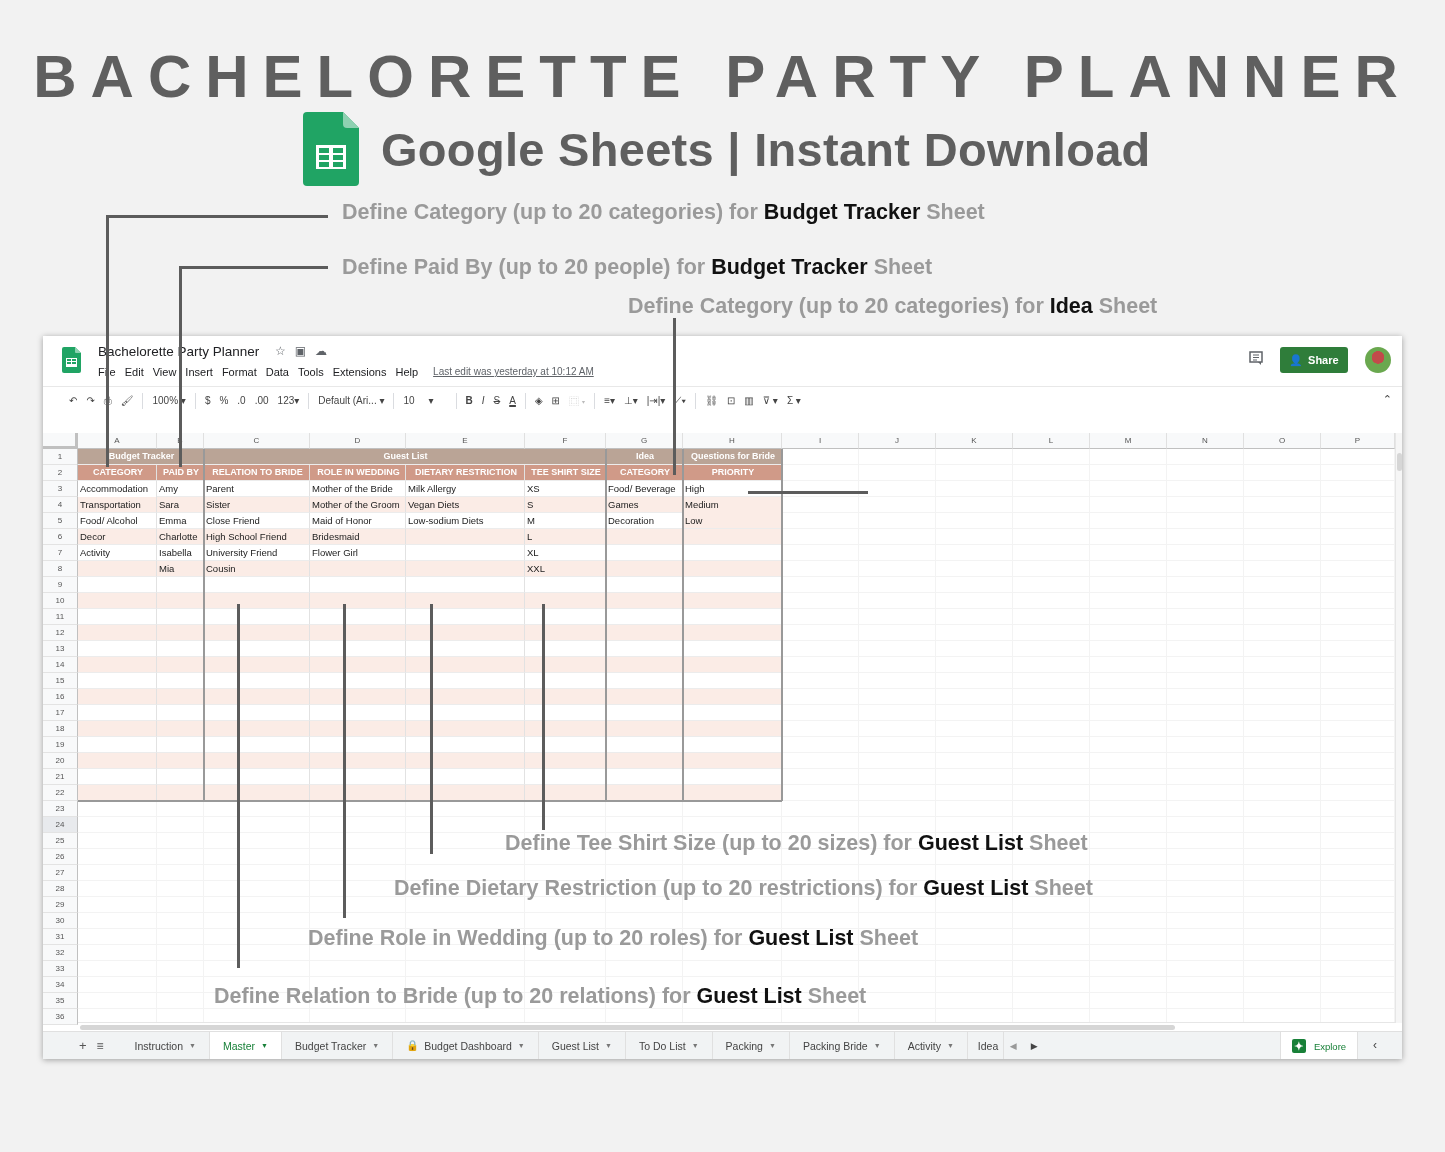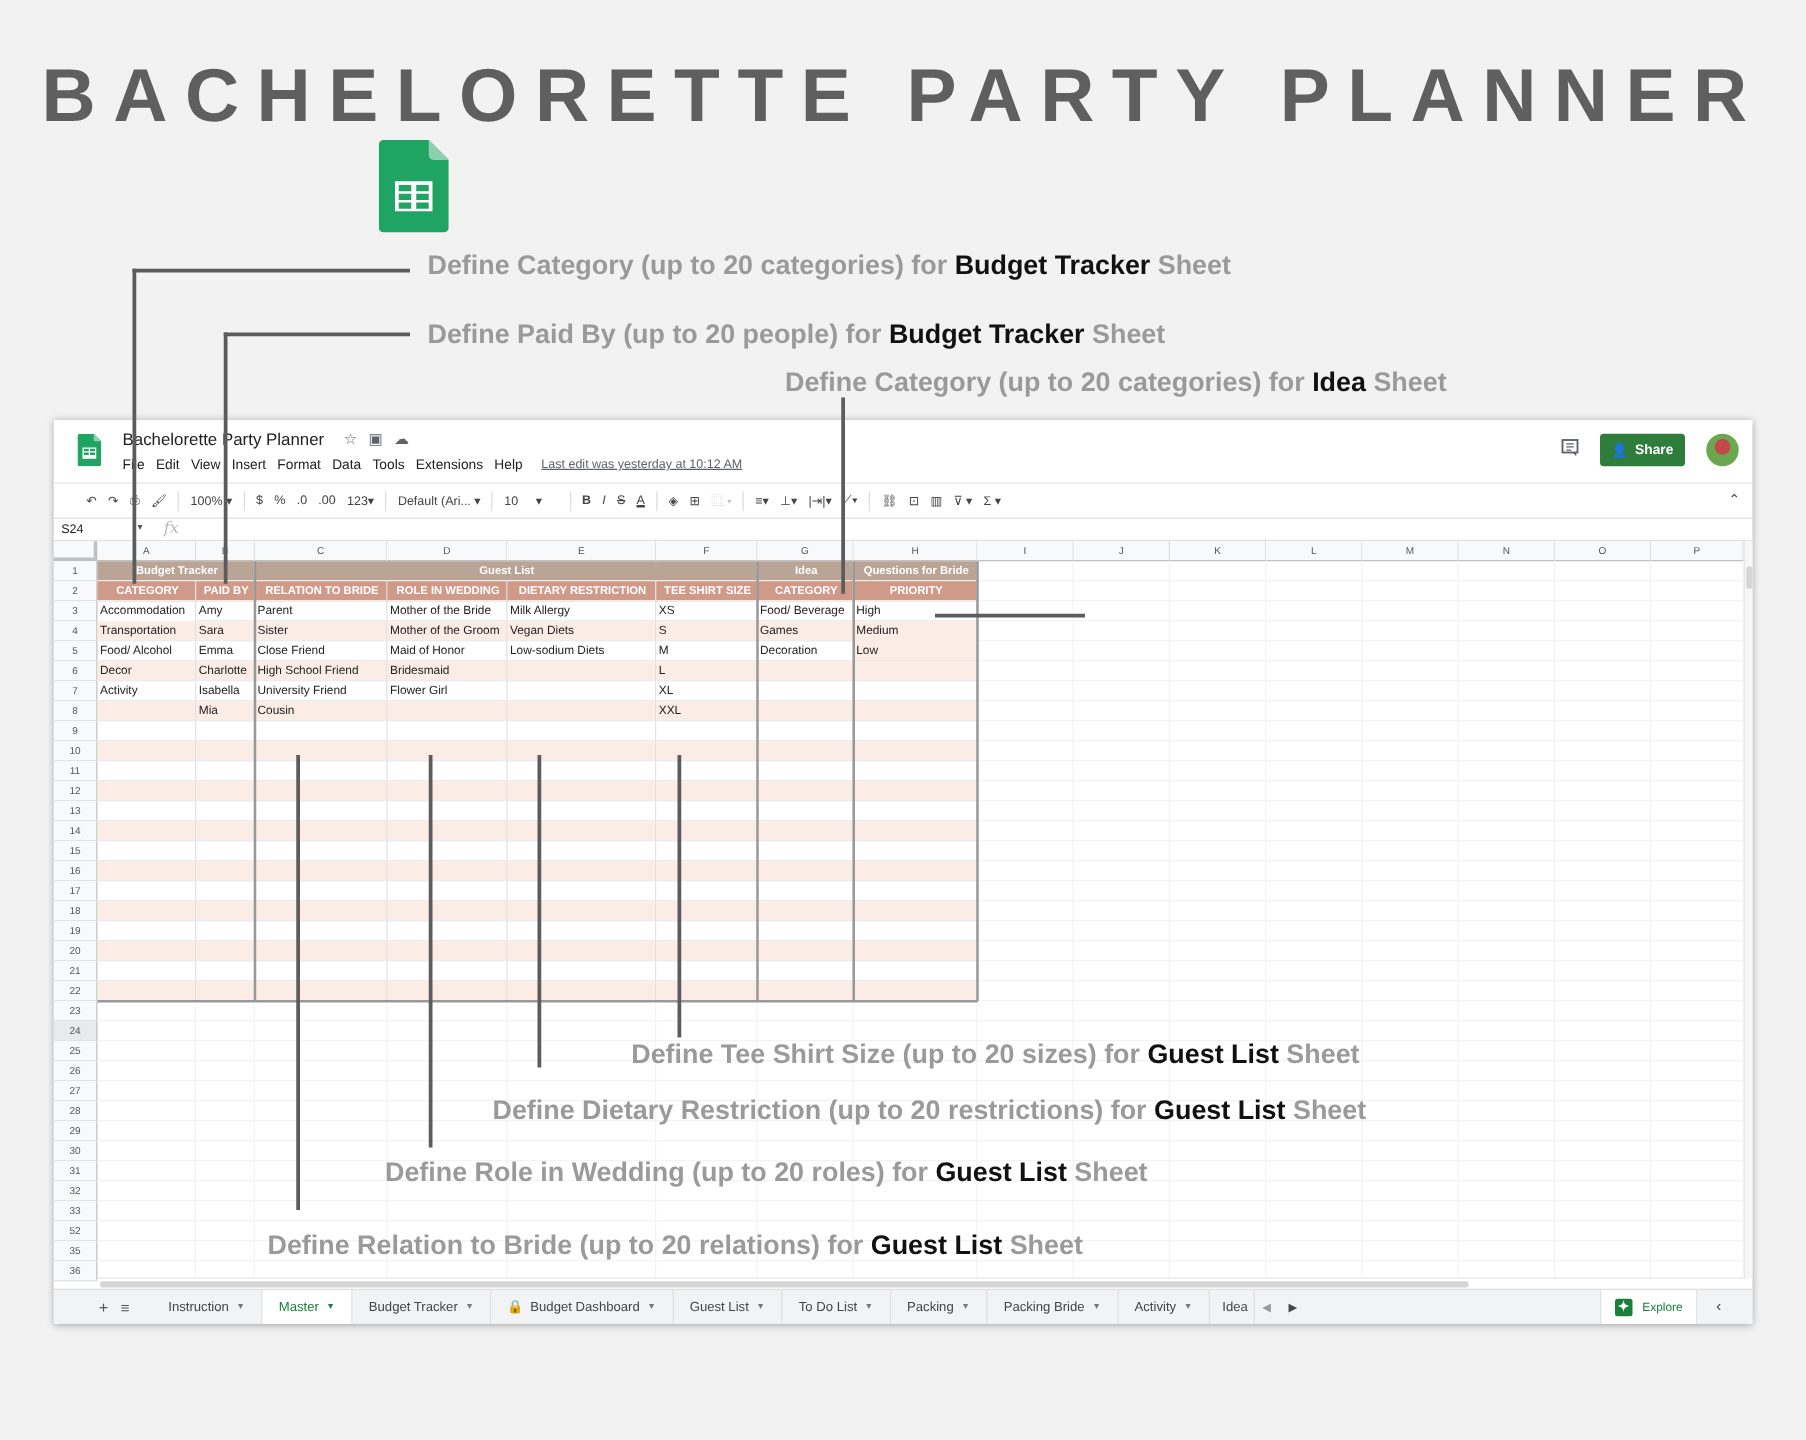--- a/index.html
+++ b/index.html
@@ -107,20 +107,21 @@
       <path d="M40 0 L56 16 H44 a4 4 0 0 1 -4 -4z" fill="#8ed1b1"></path>
       <rect x="13" y="33" width="30" height="24" fill="#fff"></rect>
       <rect x="16" y="36" width="10" height="5" fill="#20a464"></rect>
         <rect x="30" y="36" width="10" height="5" fill="#20a464"></rect>
       <rect x="16" y="43" width="10" height="5" fill="#20a464"></rect>
         <rect x="30" y="43" width="10" height="5" fill="#20a464"></rect>
       <rect x="16" y="50" width="10" height="5" fill="#20a464"></rect>
         <rect x="30" y="50" width="10" height="5" fill="#20a464"></rect>
     </svg>
   </div>
+  <div class="banner-sub-text">Google Sheets | Instant Download</div>
 </div>
 
 <div class="callout" style="left:342px; top:200px;">
   <span>Define Category  (up to 20 categories) for </span><span class="hl">Budget Tracker</span><span> Sheet</span>
 </div>
 <div class="callout" style="left:342px; top:255px;">
   <span>Define Paid By  (up to 20 people) for </span><span class="hl">Budget Tracker</span><span> Sheet</span>
 </div>
 <div class="callout" style="left:628px; top:294px;">
   <span>Define Category (up to 20 categories) for </span><span class="hl">Idea</span><span> Sheet</span>
@@ -206,25 +207,20 @@
     <span class="tb">⟋▾</span>
     <span class="tb-sep"></span>
     <span class="tb">⛓</span>
     <span class="tb">⊡</span>
     <span class="tb">▥</span>
     <span class="tb">⊽ ▾</span>
     <span class="tb">Σ ▾</span>
     <span class="tb-collapse">⌃</span>
   </div>
 
-  <div class="formulabar">
-    <span class="namebox">S24</span>
-    <span class="namebox-caret">▾</span>
-    <span class="fx">fx</span>
-  </div>
 
   <div class="grid" id="grid">
       <div class="corner"></div>
       <div class="colhdr" style="left:35px;width:79px">A</div>
       <div class="colhdr" style="left:114px;width:47px">B</div>
       <div class="colhdr" style="left:161px;width:106px">C</div>
       <div class="colhdr" style="left:267px;width:96px">D</div>
       <div class="colhdr" style="left:363px;width:119px">E</div>
       <div class="colhdr" style="left:482px;width:81px">F</div>
       <div class="colhdr" style="left:563px;width:77px">G</div>
@@ -263,21 +259,21 @@
       <div class="rowhdr sel" style="top:384px;height:16px;line-height:16px">24</div>
       <div class="rowhdr" style="top:400px;height:16px;line-height:16px">25</div>
       <div class="rowhdr" style="top:416px;height:16px;line-height:16px">26</div>
       <div class="rowhdr" style="top:432px;height:16px;line-height:16px">27</div>
       <div class="rowhdr" style="top:448px;height:16px;line-height:16px">28</div>
       <div class="rowhdr" style="top:464px;height:16px;line-height:16px">29</div>
       <div class="rowhdr" style="top:480px;height:16px;line-height:16px">30</div>
       <div class="rowhdr" style="top:496px;height:16px;line-height:16px">31</div>
       <div class="rowhdr" style="top:512px;height:16px;line-height:16px">32</div>
       <div class="rowhdr" style="top:528px;height:16px;line-height:16px">33</div>
-      <div class="rowhdr" style="top:544px;height:16px;line-height:16px">52</div>
+      <div class="rowhdr" style="top:544px;height:16px;line-height:16px">34</div>
       <div class="rowhdr" style="top:560px;height:16px;line-height:16px">35</div>
       <div class="rowhdr" style="top:576px;height:16px;line-height:16px">36</div>
       <div class="cell band1" style="left:35px;top:16px;width:126px;height:16px">Budget Tracker</div>
       <div class="cell band1" style="left:161px;top:16px;width:402px;height:16px">Guest List</div>
       <div class="cell band1" style="left:563px;top:16px;width:77px;height:16px">Idea</div>
       <div class="cell band1" style="left:640px;top:16px;width:99px;height:16px">Questions for Bride</div>
       <div class="cell band2" style="left:35px;top:32px;width:79px;height:16px">CATEGORY</div>
       <div class="cell band2" style="left:114px;top:32px;width:47px;height:16px">PAID BY</div>
       <div class="cell band2" style="left:161px;top:32px;width:106px;height:16px">RELATION TO BRIDE</div>
       <div class="cell band2" style="left:267px;top:32px;width:96px;height:16px">ROLE IN WEDDING</div>

